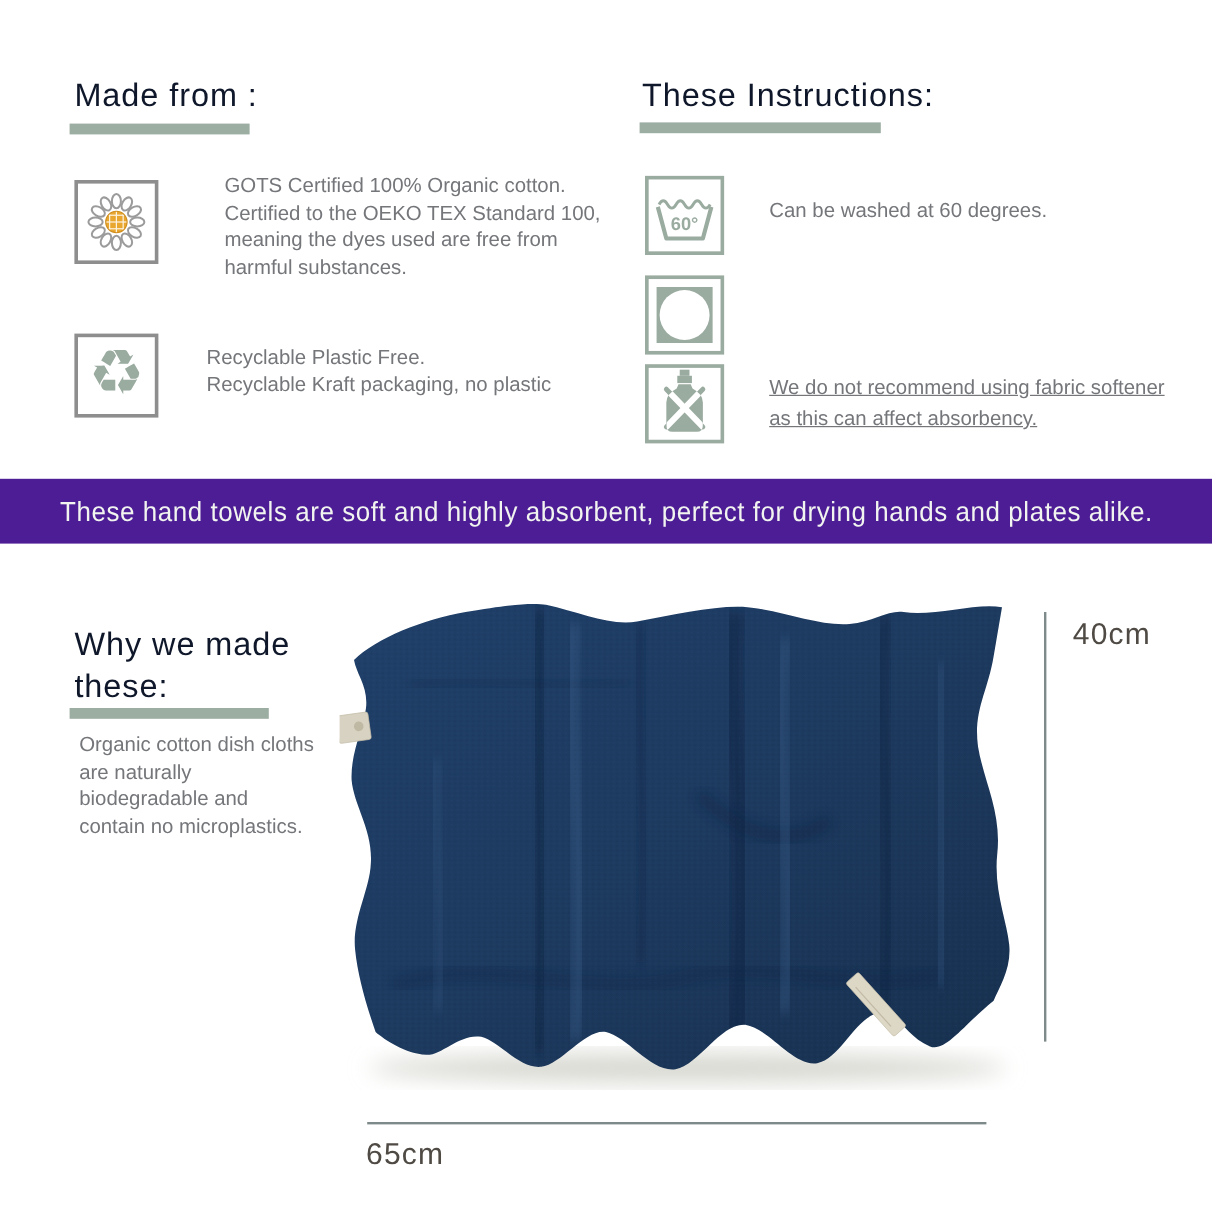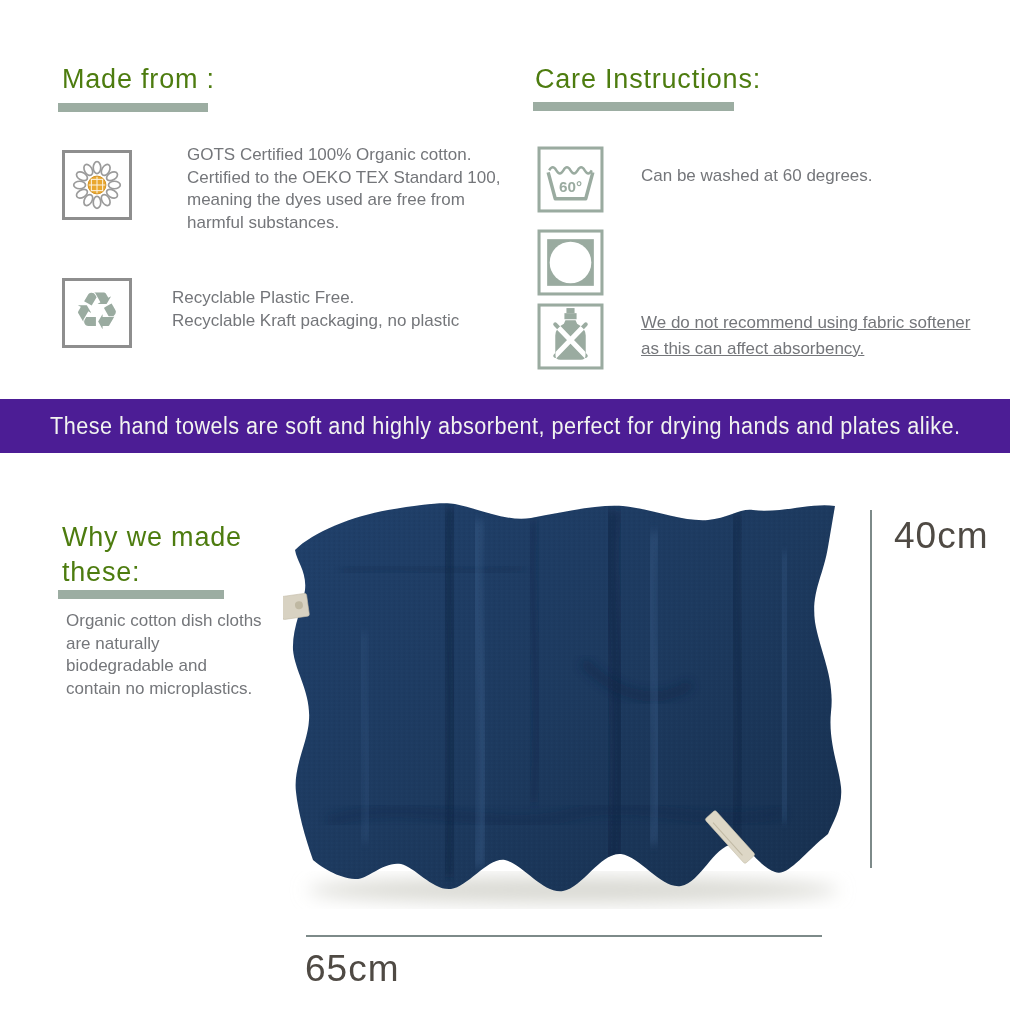--- a/index.html
+++ b/index.html
@@ -2,21 +2,21 @@
 <html><head>
 <meta charset="utf-8">
 <style>
   html,body{margin:0;padding:0;background:#ffffff;}
   .canvas{
     position:relative;width:1010px;height:1010px;background:#ffffff;overflow:hidden;
     font-family:"Liberation Sans", sans-serif;
   }
   .abs{position:absolute;}
   .heading{
-    font-size:27px;color:#4d7c0f;letter-spacing:0.8px;line-height:35px;font-weight:400;
+    font-size:27px;color:#0f172a;letter-spacing:0.8px;line-height:35px;font-weight:400;
   }
   .rule{background:#9cada2;height:9px;}
   .body-text{
     font-size:17px;color:#74767a;line-height:22.5px;font-weight:400;
   }
   .icon-box{
     width:70px;height:70px;box-sizing:border-box;background:#fff;
     display:flex;align-items:center;justify-content:center;font-weight:bold;
   }
   .gray-border{border:3px solid #8e8e8e;}
@@ -26,21 +26,21 @@
   }
   .banner{
     left:0;top:399px;width:1010px;height:54px;background:#4c1d95;
     display:flex;align-items:center;justify-content:center;
   }
   .banner-text{
     color:#f2f4f0;font-size:23px;letter-spacing:0.5px;white-space:nowrap;
     transform:scaleX(0.94);transform-origin:50% 50%;
   }
   .dim-label{
-    font-size:37px;color:#4f4a44;letter-spacing:1px;
+    font-size:25px;color:#4f4a44;letter-spacing:1px;
   }
   .dim-line{background:#7d8a89;}
   .para{margin:0 0 23px 0;}
 </style>
 </head>
 <body>
 
 <div class="canvas">
 
   <div class="abs heading" style="left:62px;top:62px;">Made from :</div>
@@ -82,21 +82,21 @@
   <div class="abs body-text" style="left:172px;top:144px;width:332px;margin-left:15px;">GOTS Certified 100% Organic cotton. Certified to the OEKO TEX Standard 100, meaning the dyes used are free from harmful substances.</div>
 
   <div class="abs icon-box gray-border" style="left:62px;top:278px;">
     <span class="recycle-glyph">♻</span>
   </div>
   <div class="abs body-text" style="left:172px;top:287px;width:360px;">
     <div>Recyclable Plastic Free.</div>
     <div>Recyclable Kraft packaging, no plastic</div>
   </div>
 
-  <div class="abs heading" style="left:535px;top:62px;">Care Instructions:</div>
+  <div class="abs heading" style="left:535px;top:62px;">These Instructions:</div>
   <div class="abs rule" style="left:533px;top:102px;width:201px;"></div>
 
   <div class="abs icon-box" style="left:537px;top:146px;width:67px;height:67px;">
     <svg width="67" height="67" viewBox="0 0 66 66" aria-hidden="true">
       <rect x="2" y="2" width="62" height="62" fill="none" stroke="#9aaba0" stroke-width="3"></rect>
       <path d="M12,24 q3.5,-6 7,0 q3.5,6 7,0 q3.5,-6 7,0 q3.5,6 7,0 q3.5,-6 7,0 q3.5,6 7,0" fill="none" stroke="#9aaba0" stroke-width="2.4"></path>
       <path d="M11,26 L18,52 L48,52 L55,26" fill="none" stroke="#9aaba0" stroke-width="3.4" stroke-linejoin="round"></path>
       <text x="33" y="45" text-anchor="middle" font-size="15" fill="#9aaba0" font-family="Liberation Sans, sans-serif">60°</text>
     </svg>
   </div>

